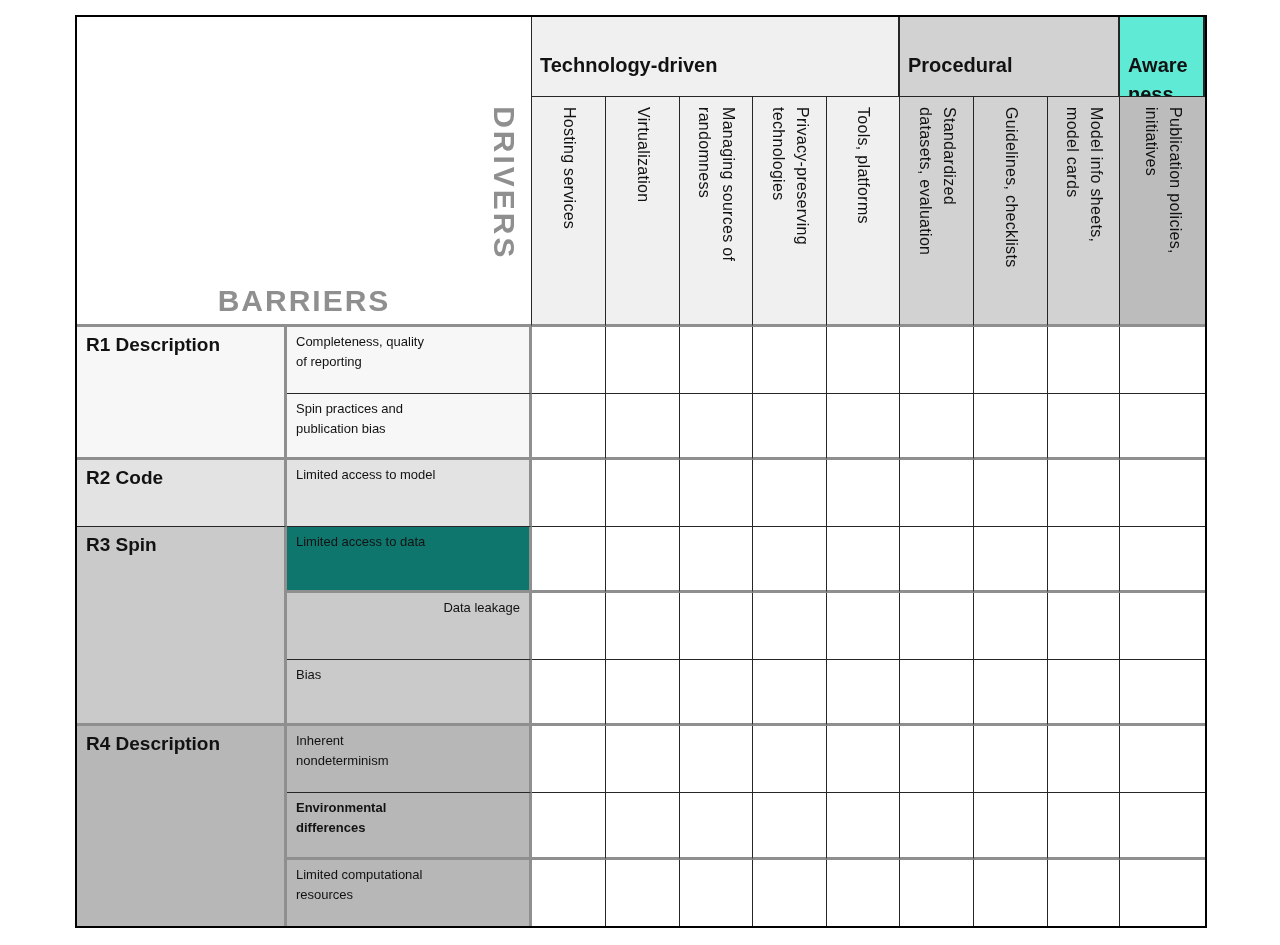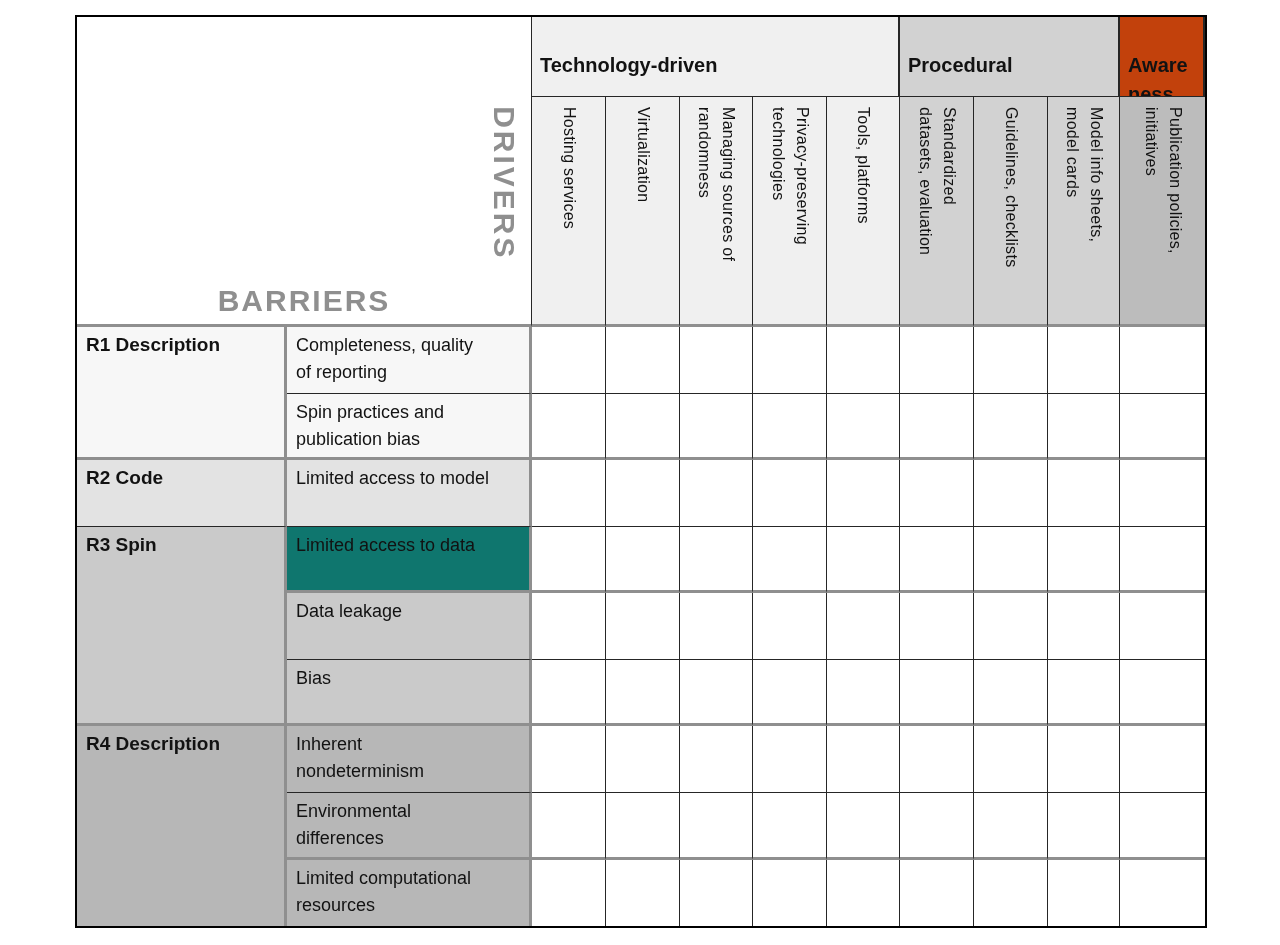--- a/index.html
+++ b/index.html
@@ -51,40 +51,40 @@
     display:flex;justify-content:center;align-items:flex-start;
     padding-top:10px;
   }
   .vtext{
     writing-mode:vertical-rl;
     font-size:16px;line-height:1.5;letter-spacing:.3px;
     white-space:pre-line;
   }
 
   .rowgroup{grid-column:1;font-size:19px;font-weight:700;padding:7px 9px;}
-  .rowlabel{grid-column:2;font-size:18px;line-height:1.5;padding:5px 9px;white-space:pre-line;}
+  .rowlabel{grid-column:2;font-size:13px;line-height:1.5;padding:5px 9px;white-space:pre-line;}
   .mcell{background:#fff;}
 </style>
 </head>
 <body>
 
 <div id="matrix-grid">
 
   <div class="cell corner hb">
     <div class="axis-drivers">DRIVERS</div>
     <div class="axis-barriers">BARRIERS</div>
   </div>
 
   <div class="cell ghead" style="grid-column: 3 / span 5; background: rgb(240, 240, 240);">
     <span>Technology-driven</span>
   </div>
   <div class="cell ghead" style="grid-column: 8 / span 3; background: rgb(210, 210, 210);">
     <span>Procedural</span>
   </div>
-  <div class="cell ghead noR" style="grid-column: 11 / span 1; background: #c2410c;">
+  <div class="cell ghead noR" style="grid-column: 11 / span 1; background: #5eead4;">
     <span>Aware
 ness</span>
   </div>
 
 <div class="cell colhead hb" style="grid-area: 2 / 3; background: rgb(240, 240, 240);">
       <span class="vtext">Hosting services</span>
     </div>
     <div class="cell colhead hb" style="grid-area: 2 / 4; background: rgb(240, 240, 240);">
       <span class="vtext">Virtualization</span>
     </div>
@@ -153,21 +153,21 @@
     <div class="cell rowlabel vr hb" style="grid-area: 6 / 2; background: #0f766e;">Limited access to data</div>
     <div class="cell mcell hb" style="grid-area: 6 / 3;"></div>
     <div class="cell mcell hb" style="grid-area: 6 / 4;"></div>
     <div class="cell mcell hb" style="grid-area: 6 / 5;"></div>
     <div class="cell mcell filled hb" style="grid-area: 6 / 6;"></div>
     <div class="cell mcell filled hb" style="grid-area: 6 / 7;"></div>
     <div class="cell mcell filled hb" style="grid-area: 6 / 8;"></div>
     <div class="cell mcell filled hb" style="grid-area: 6 / 9;"></div>
     <div class="cell mcell hb" style="grid-area: 6 / 10;"></div>
     <div class="cell mcell hb noR" style="grid-area: 6 / 11;"></div>
-    <div class="cell rowlabel vr" style="grid-area: 7 / 2; background: rgb(202, 202, 202);">Data leakage</div>
+    <div class="cell rowlabel vr" style="grid-area: 7 / 2; background: rgb(202, 202, 202); text-align: right;">Data leakage</div>
     <div class="cell mcell" style="grid-area: 7 / 3;"></div>
     <div class="cell mcell" style="grid-area: 7 / 4;"></div>
     <div class="cell mcell" style="grid-area: 7 / 5;"></div>
     <div class="cell mcell" style="grid-area: 7 / 6;"></div>
     <div class="cell mcell" style="grid-area: 7 / 7;"></div>
     <div class="cell mcell filled" style="grid-area: 7 / 8;"></div>
     <div class="cell mcell" style="grid-area: 7 / 9;"></div>
     <div class="cell mcell filled" style="grid-area: 7 / 10;"></div>
     <div class="cell mcell noR" style="grid-area: 7 / 11;"></div>
     <div class="cell rowlabel vr hb" style="grid-area: 8 / 2; background: rgb(202, 202, 202);">Bias</div>
@@ -184,21 +184,21 @@
 nondeterminism</div>
     <div class="cell mcell" style="grid-area: 9 / 3;"></div>
     <div class="cell mcell" style="grid-area: 9 / 4;"></div>
     <div class="cell mcell filled" style="grid-area: 9 / 5;"></div>
     <div class="cell mcell" style="grid-area: 9 / 6;"></div>
     <div class="cell mcell" style="grid-area: 9 / 7;"></div>
     <div class="cell mcell" style="grid-area: 9 / 8;"></div>
     <div class="cell mcell" style="grid-area: 9 / 9;"></div>
     <div class="cell mcell" style="grid-area: 9 / 10;"></div>
     <div class="cell mcell noR" style="grid-area: 9 / 11;"></div>
-    <div class="cell rowlabel vr hb" style="grid-area: 10 / 2; background: rgb(183, 183, 183);">Environmental
+    <div class="cell rowlabel vr hb" style="grid-area: 10 / 2; background: rgb(183, 183, 183); font-weight: bold;">Environmental
 differences</div>
     <div class="cell mcell filled hb" style="grid-area: 10 / 3;"></div>
     <div class="cell mcell filled hb" style="grid-area: 10 / 4;"></div>
     <div class="cell mcell hb" style="grid-area: 10 / 5;"></div>
     <div class="cell mcell hb" style="grid-area: 10 / 6;"></div>
     <div class="cell mcell hb" style="grid-area: 10 / 7;"></div>
     <div class="cell mcell hb" style="grid-area: 10 / 8;"></div>
     <div class="cell mcell hb" style="grid-area: 10 / 9;"></div>
     <div class="cell mcell hb" style="grid-area: 10 / 10;"></div>
     <div class="cell mcell hb noR" style="grid-area: 10 / 11;"></div>

